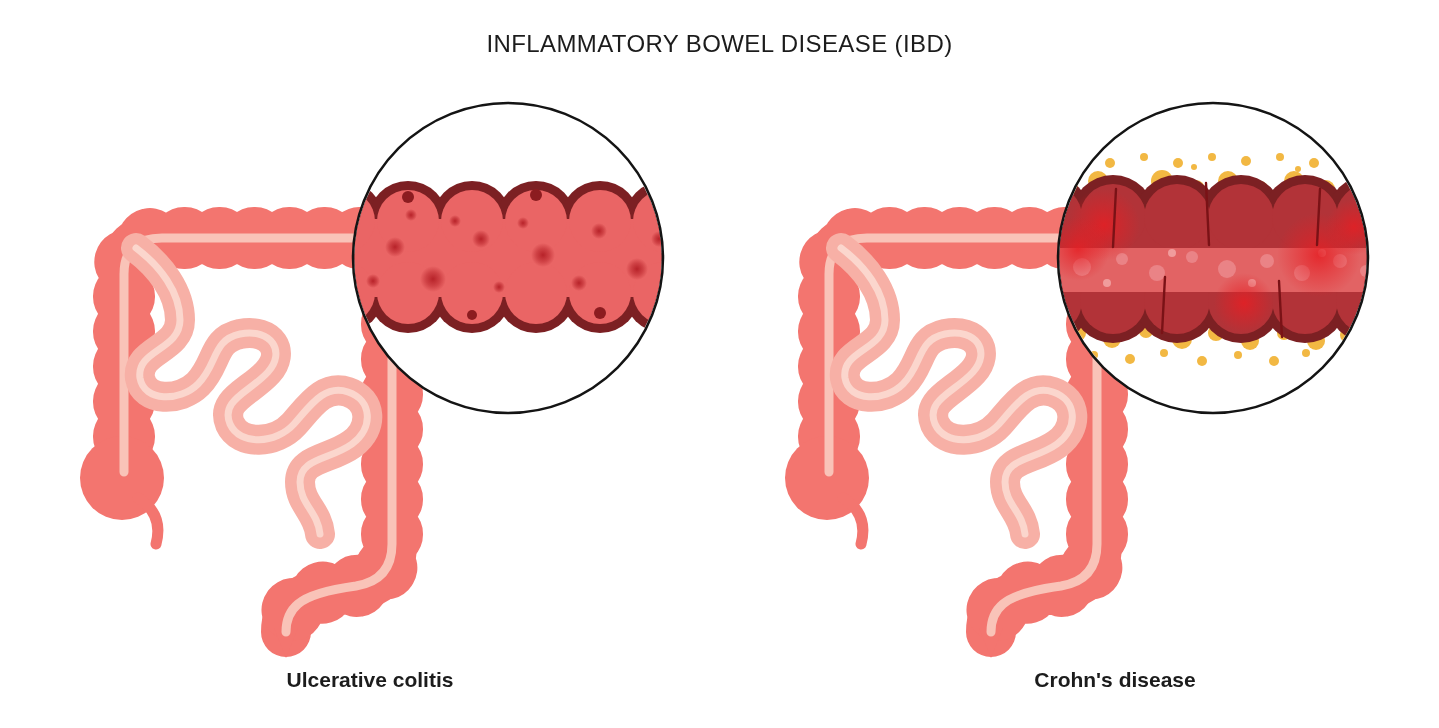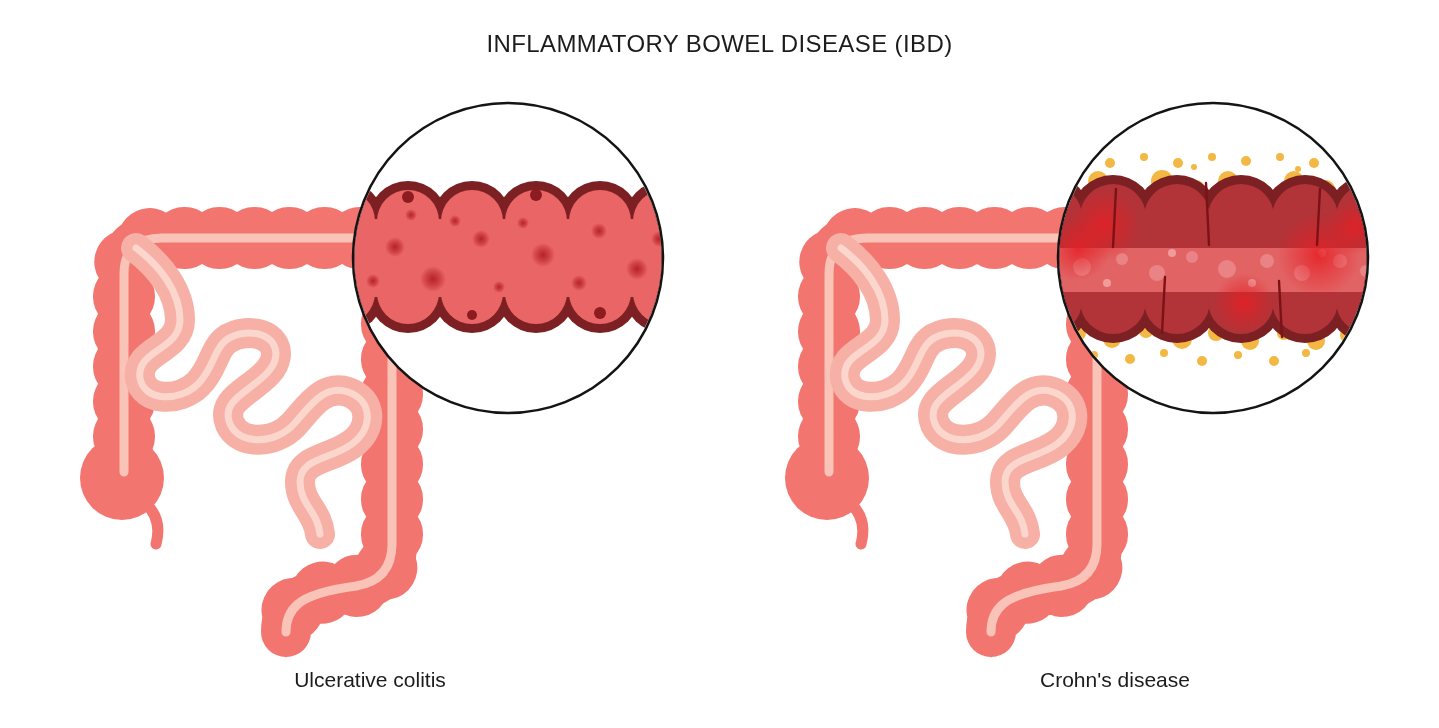--- a/index.html
+++ b/index.html
@@ -19,21 +19,21 @@
     font-family:"Liberation Sans", sans-serif;
   }
   .title{
     position:absolute;top:30px;left:0;width:100%;margin:0;
     text-align:center;font-size:24px;font-weight:normal;
     letter-spacing:.4px;color:var(--text);
   }
   svg{position:absolute}
   .caption{
     position:absolute;top:668px;width:596px;text-align:center;
-    font-size:21px;color:var(--text);
+    font-size:21px;color:var(--text);font-weight:bold;
   }
   
   .colon-core{fill:none;stroke:var(--colon-main);stroke-width:50;stroke-linecap:round;stroke-linejoin:round}
   .colon-bumps{fill:none;stroke:var(--colon-main);stroke-width:62;stroke-linecap:round;stroke-linejoin:round;stroke-dasharray:1 34}
   .colon-solid{fill:var(--colon-main)}
   .appendix{fill:none;stroke:var(--colon-main);stroke-width:11;stroke-linecap:round}
   .colon-hl{fill:none;stroke:var(--colon-highlight);stroke-width:9;stroke-linecap:round;stroke-linejoin:round}
   .si{fill:none;stroke:var(--small-intestine);stroke-width:30;stroke-linecap:round;stroke-linejoin:round}
   .si-hl{fill:none;stroke:var(--small-intestine-highlight);stroke-width:7;stroke-linecap:round;stroke-linejoin:round}
   

